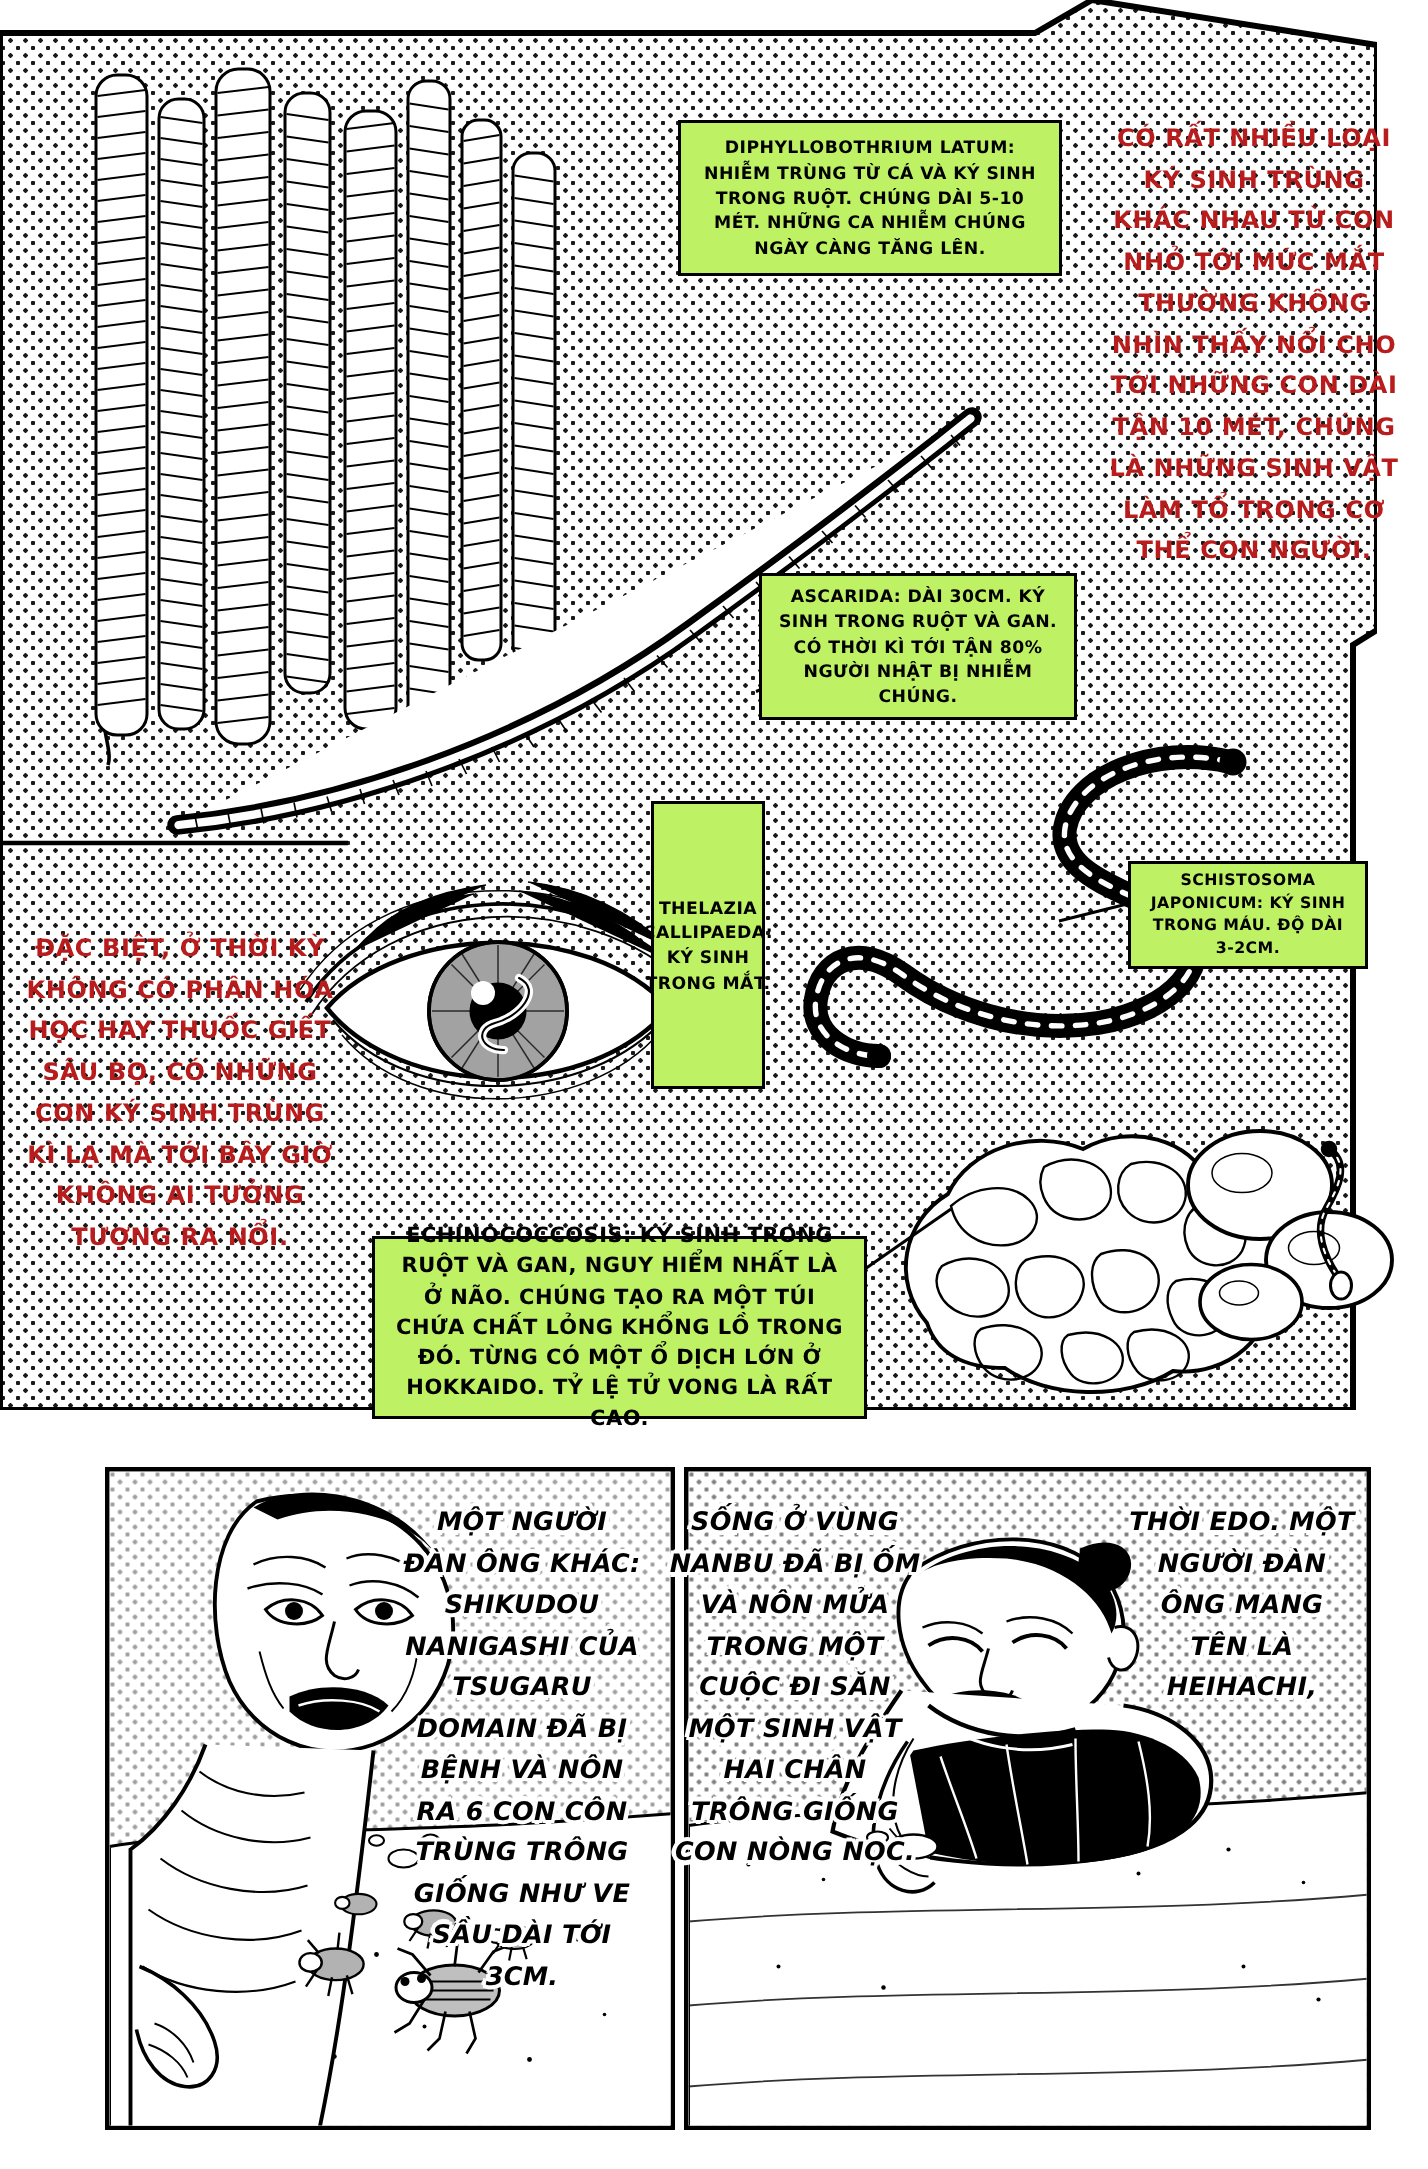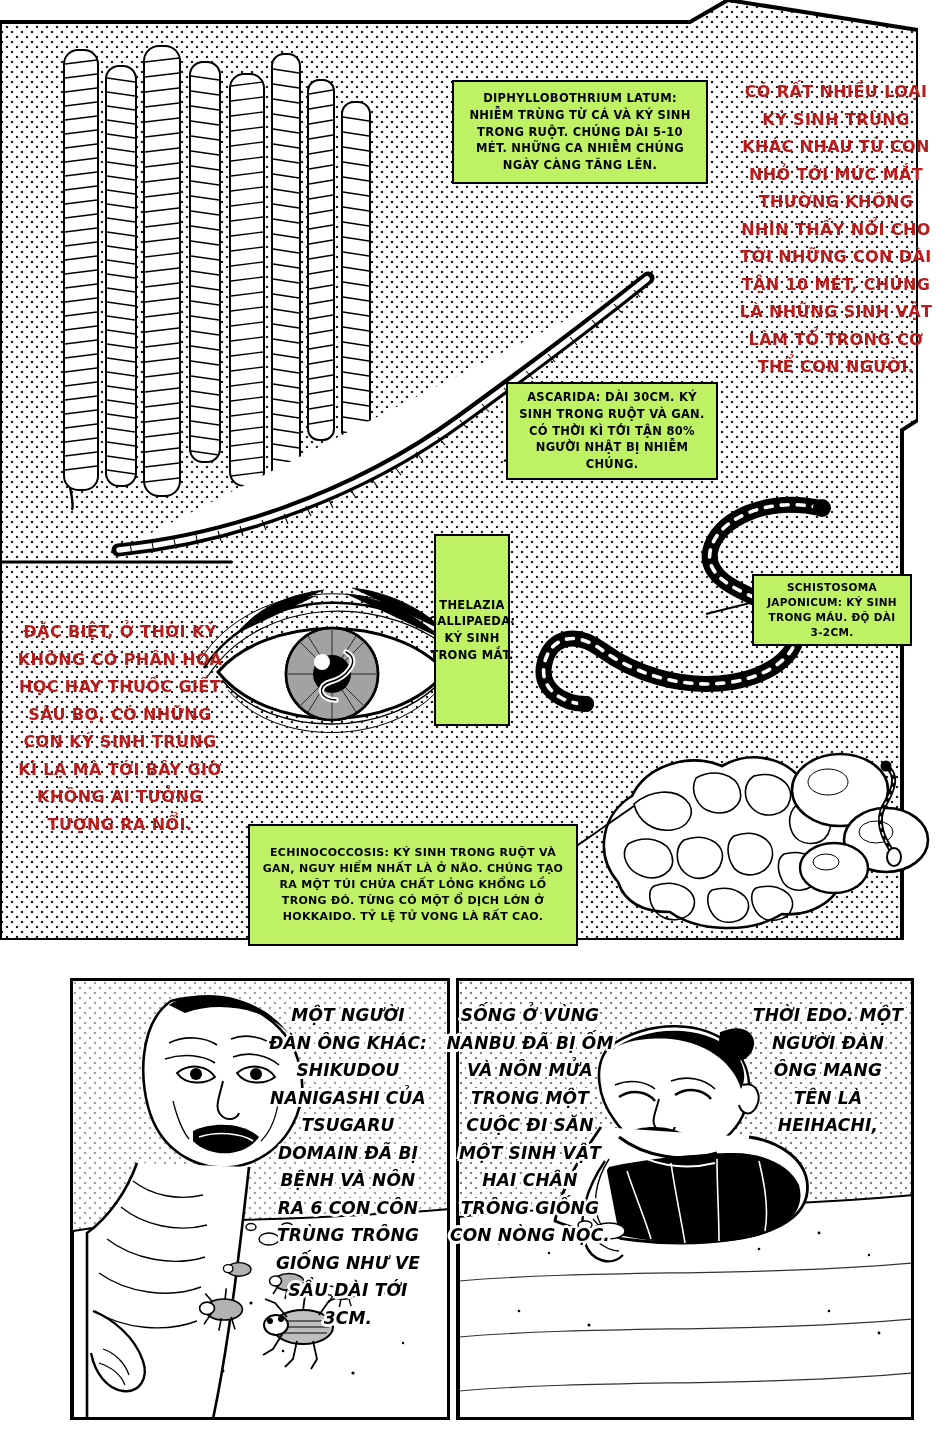--- a/index.html
+++ b/index.html
@@ -98,21 +98,21 @@
     font-size: 11.5px;
     display: flex; align-items: center; justify-content: center;
   }
   #cap-schisto {
     left: 752px; top: 574px; width: 160px; height: 72px;
     font-size: 10.5px;
     display: flex; align-items: center; justify-content: center;
   }
   #cap-echino {
     left: 248px; top: 824px; width: 330px; height: 122px;
-    font-size: 11px;
+    font-size: 14px;
     display: flex; align-items: center; justify-content: center;
   }
 
   
   .narration {
     position: absolute;
     font-family: "DejaVu Sans", sans-serif;
     font-weight: bold;
     color: #b91c1c;
     text-align: center;

